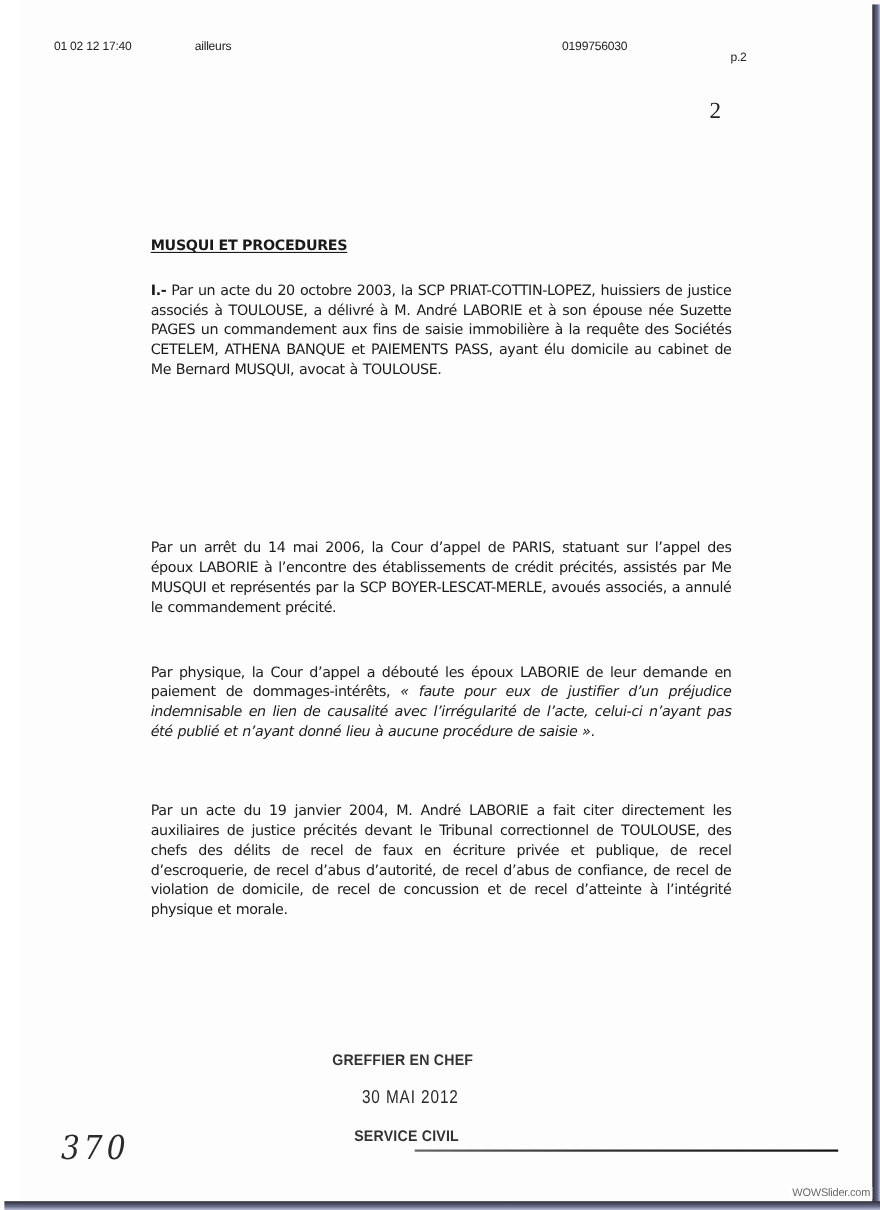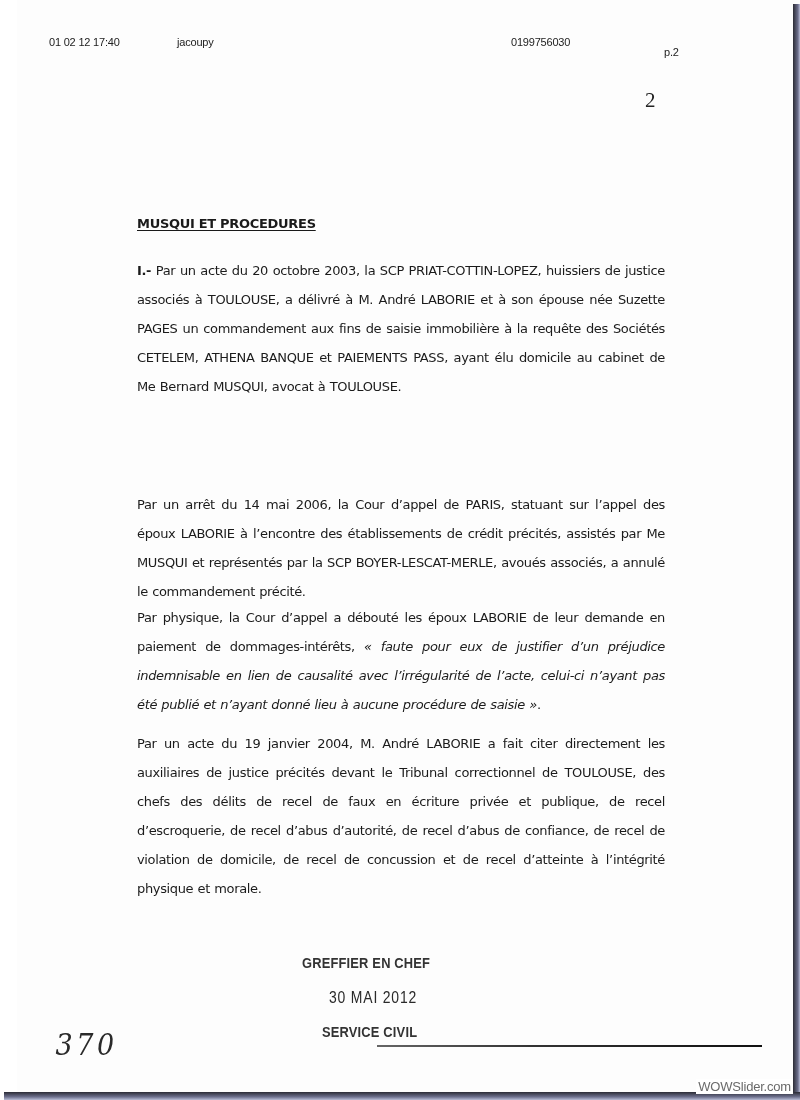--- a/index.html
+++ b/index.html
@@ -29,21 +29,21 @@
     position: absolute; left: 628px; top: 88px;
     font-family: "Liberation Serif", serif; font-size: 21px; color: #222;
   }
   .heading {
     position: absolute; left: 120px; top: 216px;
     font-family: "DejaVu Sans", sans-serif; font-weight: bold; font-size: 13px;
     text-decoration: underline; text-underline-offset: 2px; letter-spacing: -0.3px;
   }
   .para {
     position: absolute; left: 120px; width: 528px;
-    font-family: "DejaVu Sans", sans-serif; font-size: 13px; line-height: 29px;
+    font-family: "DejaVu Sans", sans-serif; font-size: 13px; line-height: 18px;
     text-align: justify; letter-spacing: -0.35px; word-spacing: 0.5px;
     color: #1b1b1b;
   }
   .para b { font-weight: bold; }
   .para i { font-style: italic; }
   .stamp {
     position: absolute; font-family: "Liberation Sans", sans-serif;
     font-weight: bold; color: #333; letter-spacing: 0.2px;
     transform: scaleX(0.92); transform-origin: left;
   }
@@ -58,30 +58,30 @@
     font-style: italic; font-weight: normal; letter-spacing: 4px;
     transform: scaleX(0.9);
   }
   .signature-line {
     position: absolute; left: 360px; top: 1045px; width: 385px; height: 2px;
     background: linear-gradient(to right, #666 0%, #333 40%, #111 100%);
   }
   .watermark {
     position: absolute; right: 7px; top: 1079px; padding: 0 2px;
     background: #ffffff; font-family: "Liberation Sans", sans-serif;
-    font-size: 13px; color: #6a6a6a; letter-spacing: -0.2px;
+    font-size: 10px; color: #6a6a6a; letter-spacing: -0.2px;
   }
 </style>
 </head>
 <body>
 
 <div class="page">
 
   <span class="fax-header" style="left:32px">01 02 12 17:40</span>
-  <span class="fax-header" style="left:160px">jacoupy</span>
+  <span class="fax-header" style="left:160px">ailleurs</span>
   <span class="fax-header" style="left:494px">0199756030</span>
   <span class="fax-header" style="left:647px; top:46px">p.2</span>
 
   <div class="page-number">2</div>
 
   <div class="heading">MUSQUI ET PROCEDURES</div>
 
   <div class="para" style="top:256px"><b>I.-</b><span> Par un acte du 20 octobre 2003, la SCP PRIAT-COTTIN-LOPEZ, huissiers de justice associés à TOULOUSE, a délivré à M. André LABORIE et à son épouse née Suzette PAGES un commandement aux fins de saisie immobilière à la requête des Sociétés CETELEM, ATHENA BANQUE et PAIEMENTS PASS, ayant élu domicile au cabinet de Me Bernard MUSQUI, avocat à TOULOUSE.</span></div>
 
 

